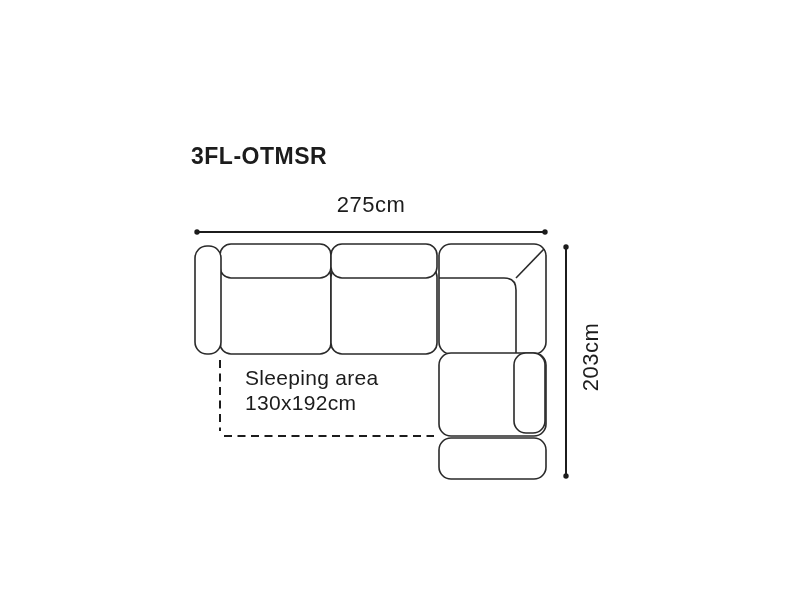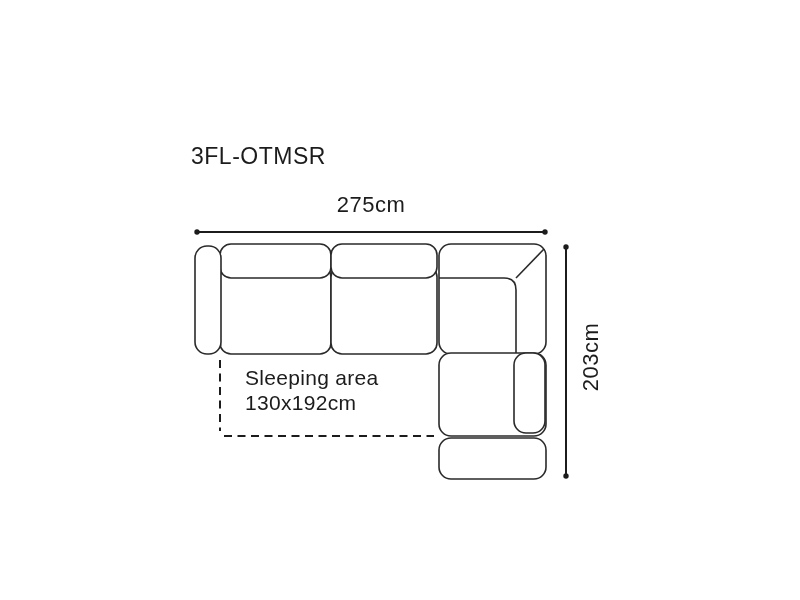--- a/index.html
+++ b/index.html
@@ -16,21 +16,21 @@
     width: 800px;
     height: 600px;
     background: var(--background);
     overflow: hidden;
   }
   .product-code {
     position: absolute;
     left: 191px;
     top: 143px;
     font-size: 23px;
-    font-weight: 400;
+    font-weight: 700;
     letter-spacing: 0.5px;
     color: var(--text);
     white-space: nowrap;
   }
   svg.drawing {
     position: absolute;
     left: 0;
     top: 0;
   }
   .piece {

